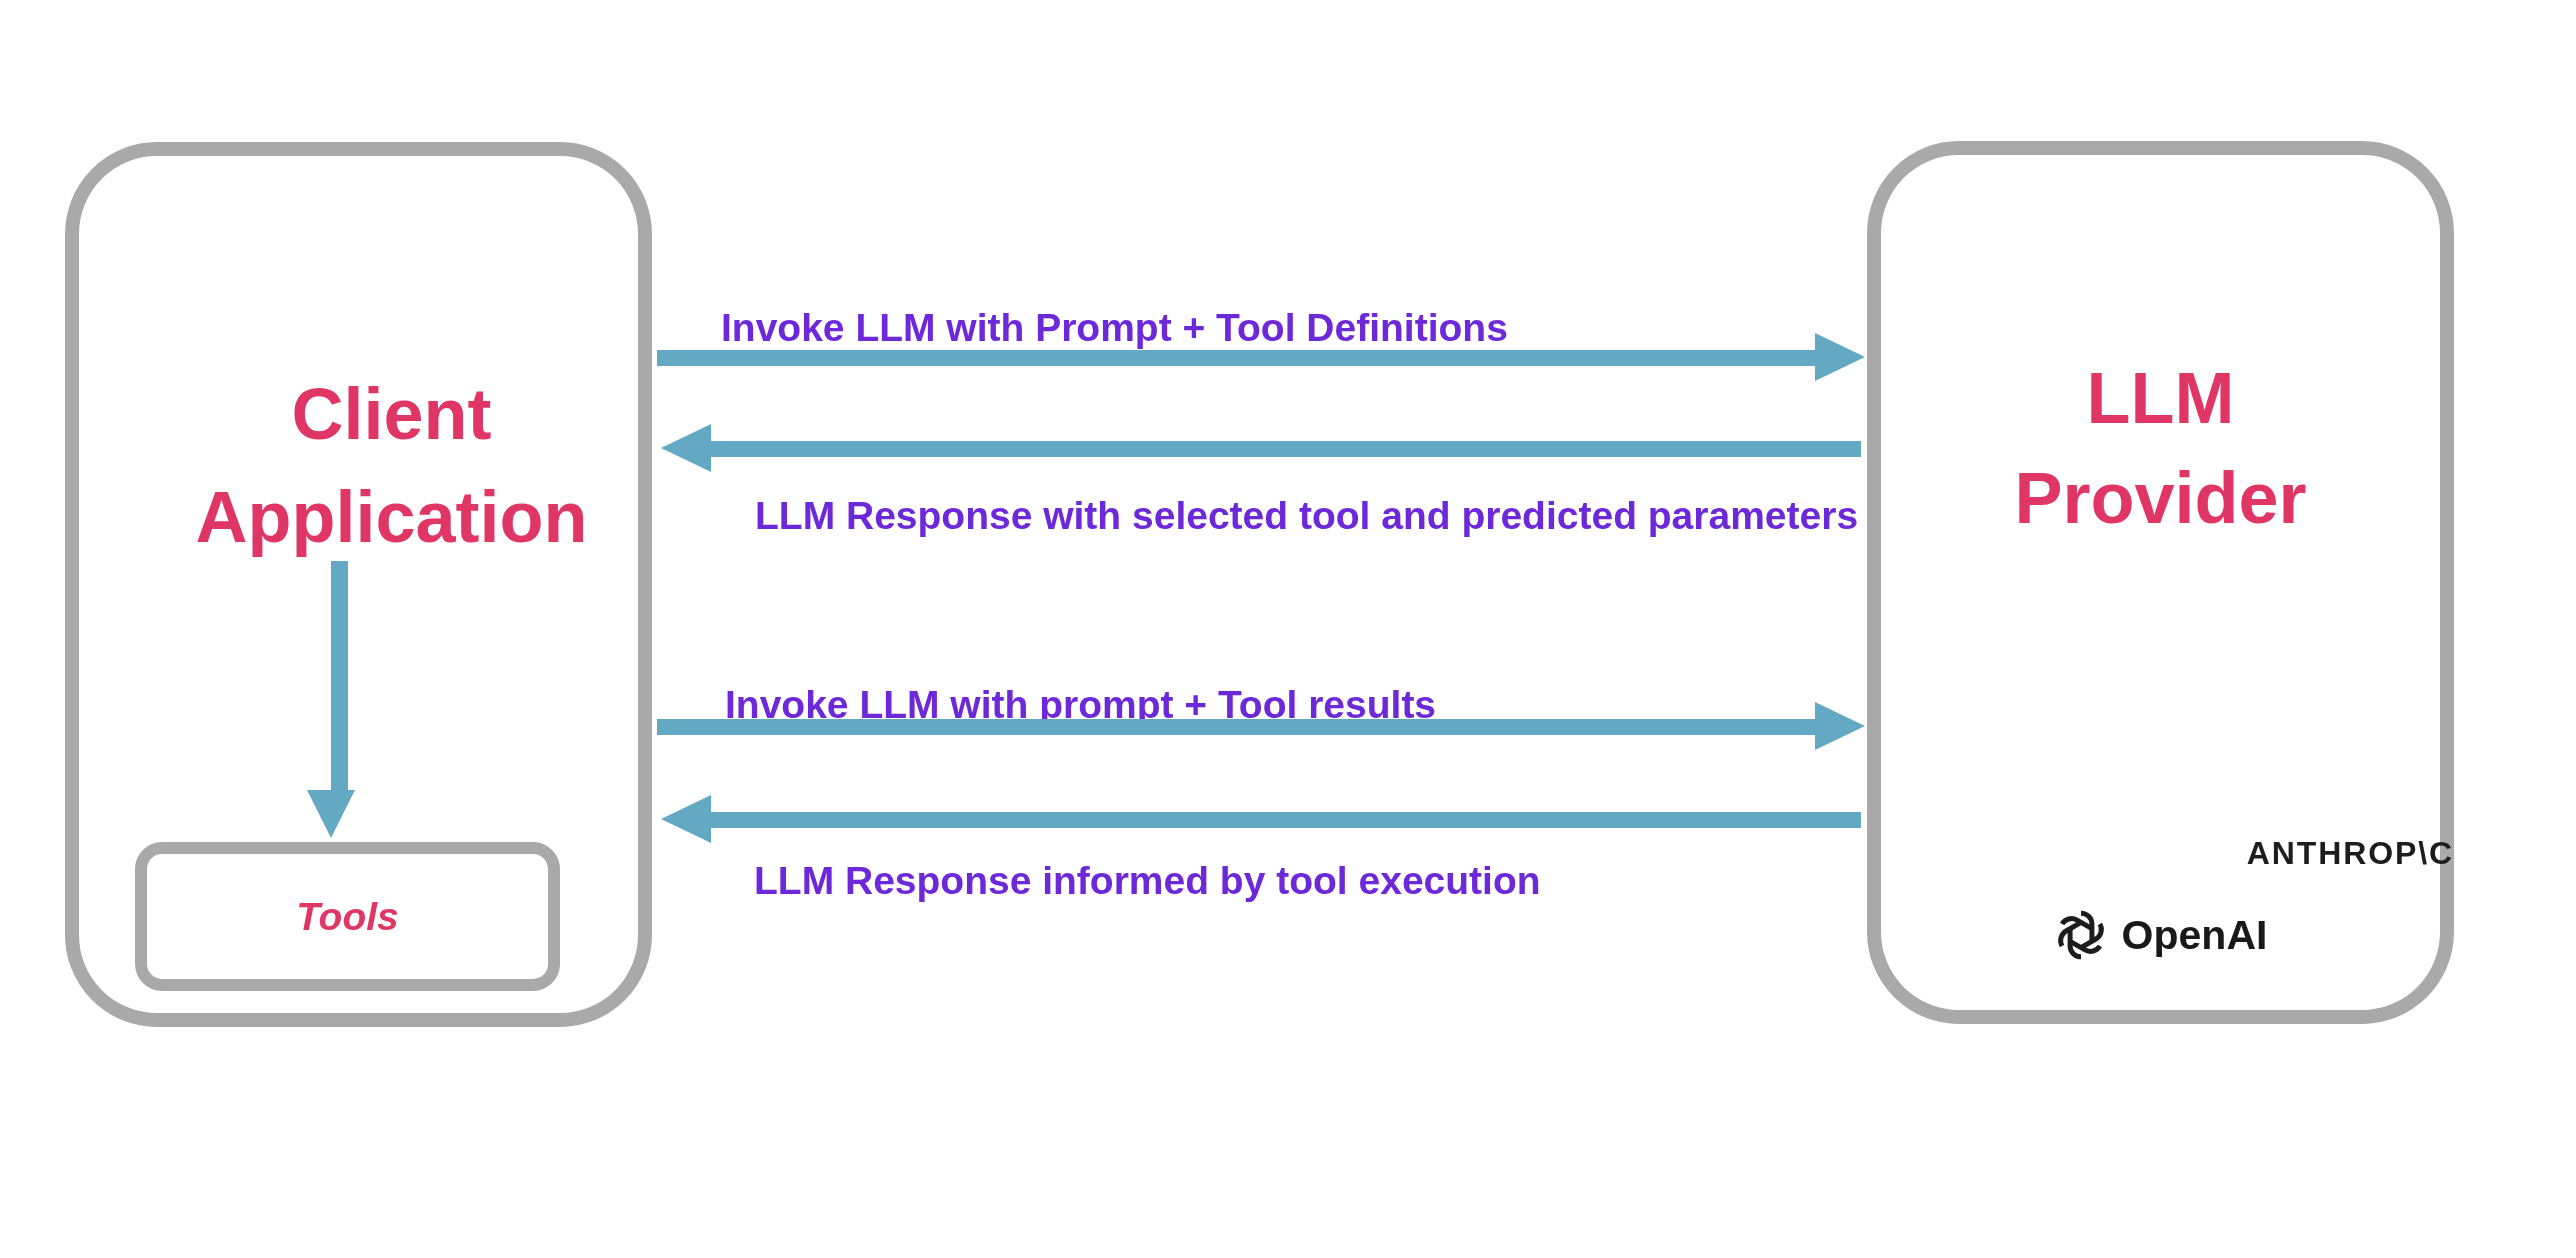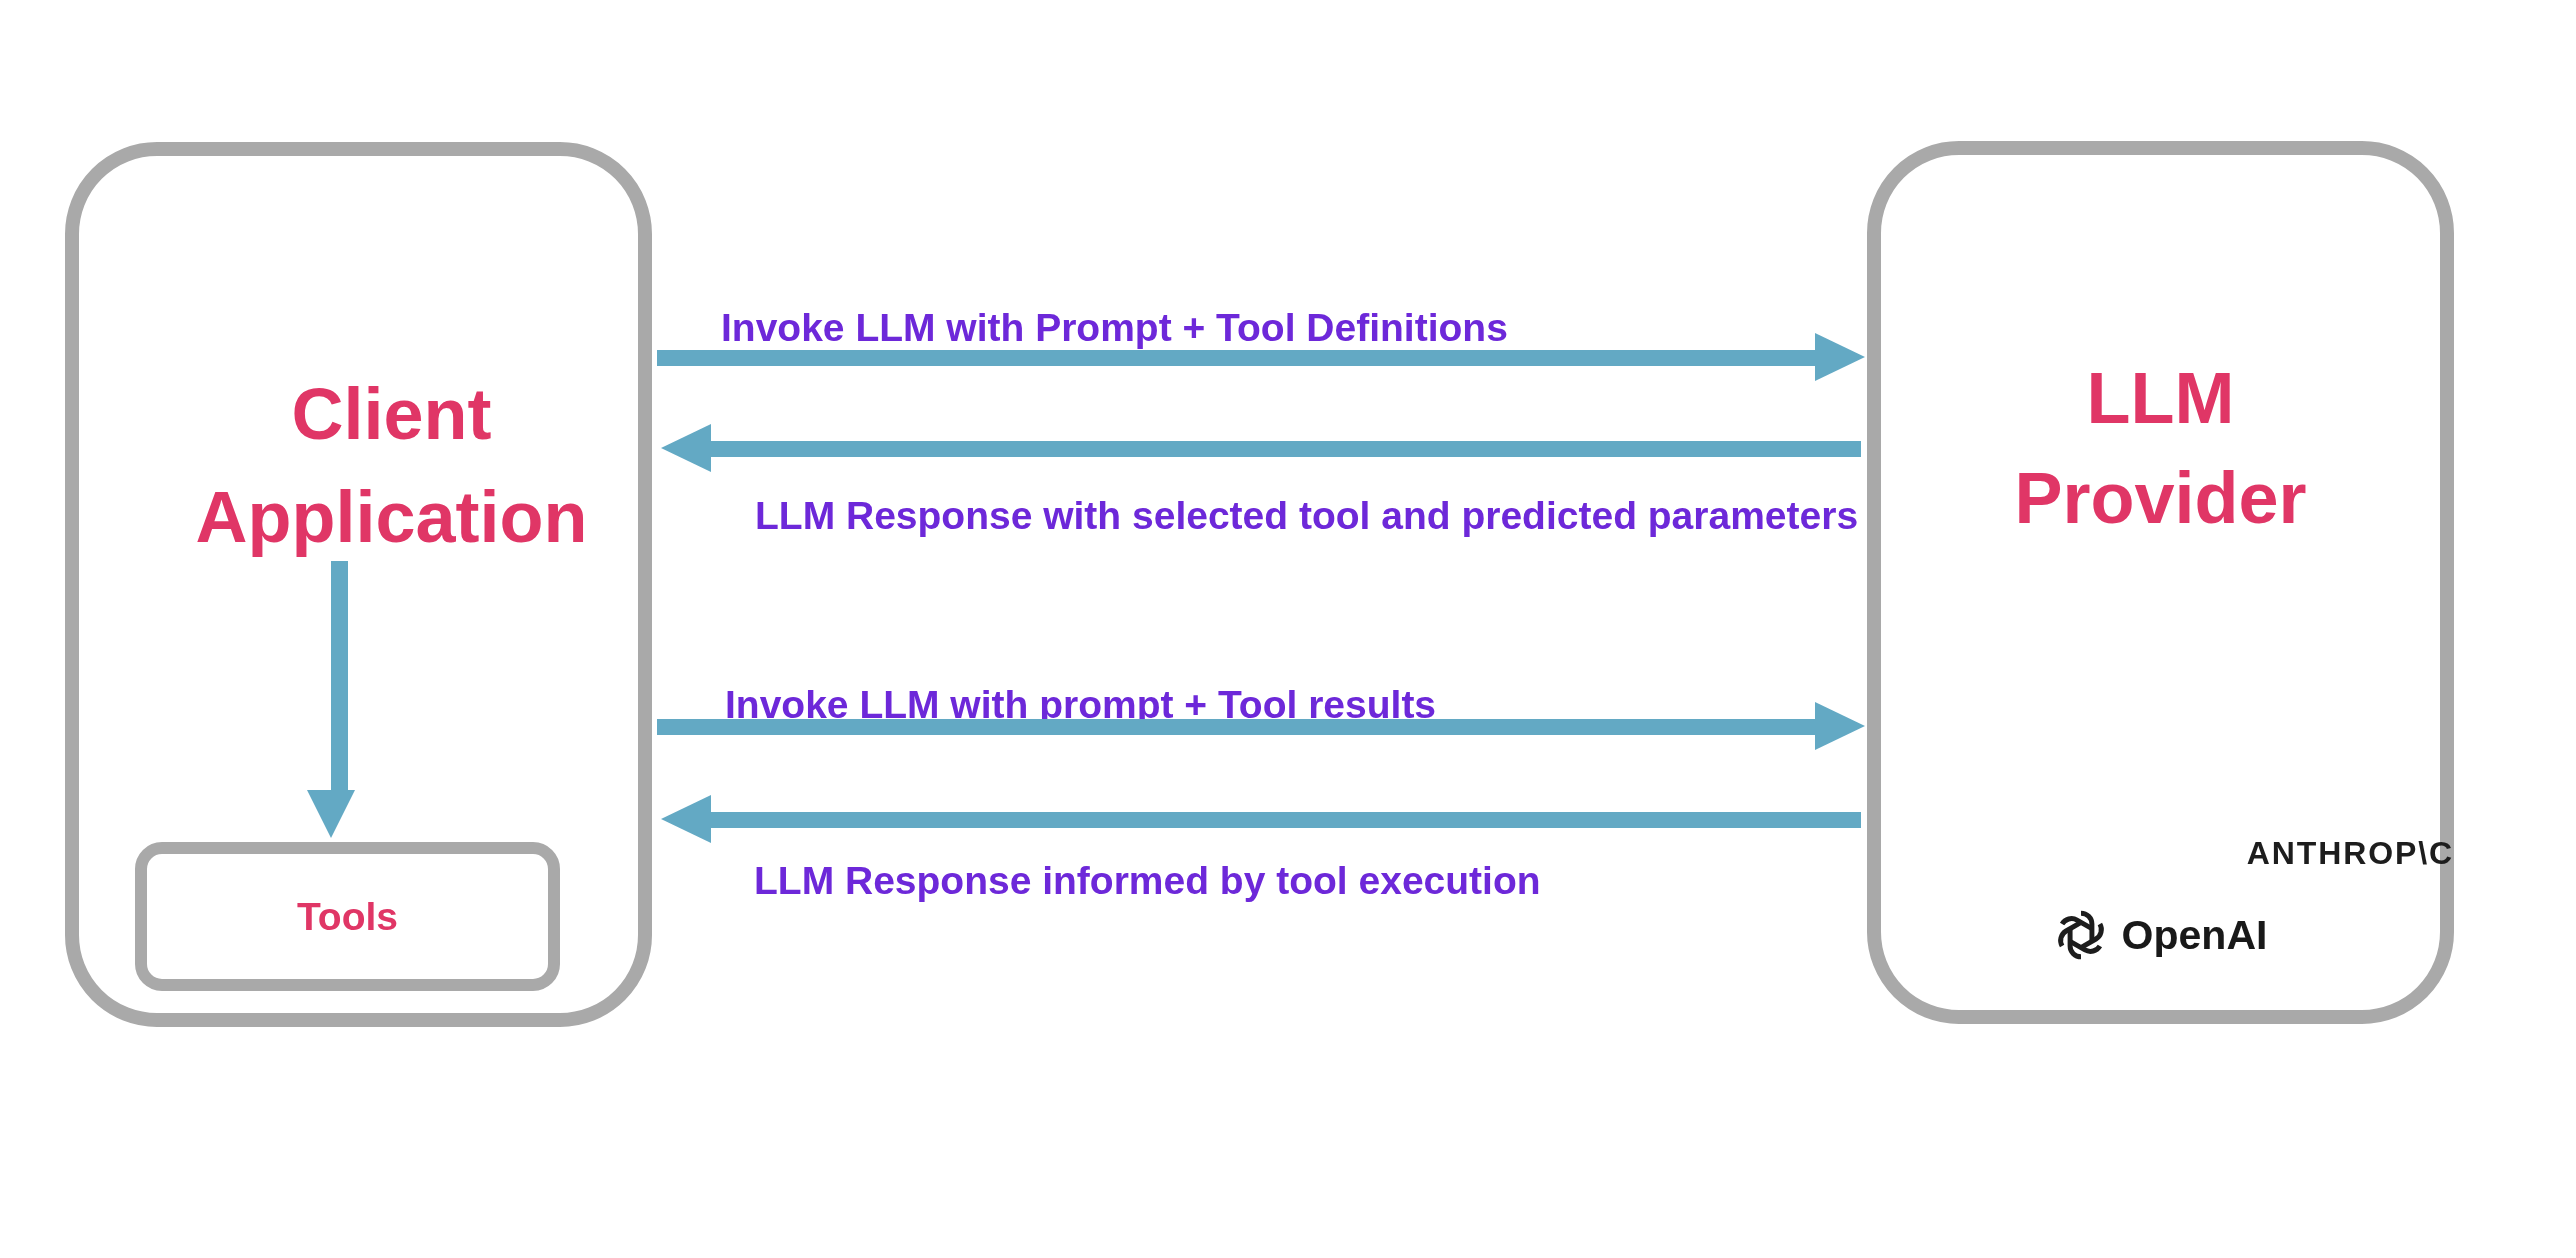--- a/index.html
+++ b/index.html
@@ -108,21 +108,21 @@
 
   <div class="abs big-box" style="left:65px;top:142px;width:587px;height:885px;"></div>
 
   <div class="abs title" style="left:65px;top:363px;width:587px;margin-left:33px;">Client
 Application</div>
 
   <div class="abs shaft-v" style="left:331px;top:561px;height:229px;"></div>
   <div class="abs head-down" style="left:307px;top:790px;"></div>
 
 
-  <div class="abs tools-box" style="left:135px;top:842px;width:425px;height:149px;display:flex;align-items:center;">
+  <div class="abs tools-box" style="left:135px;top:842px;width:425px;height:149px;display:flex;align-items:center;font-style:italic;">
     <div class="tools-label">Tools</div>
   </div>
 
   <div class="abs big-box" style="left:1867px;top:141px;width:587px;height:883px;"></div>
 
   <div class="abs title" style="left:1867px;top:348px;width:587px;line-height:100px;">LLM
 Provider</div>
 
   <div class="abs anthropic-wordmark" style="left:1867px;top:835px;width:587px;">ANTHROP\C</div>
 

